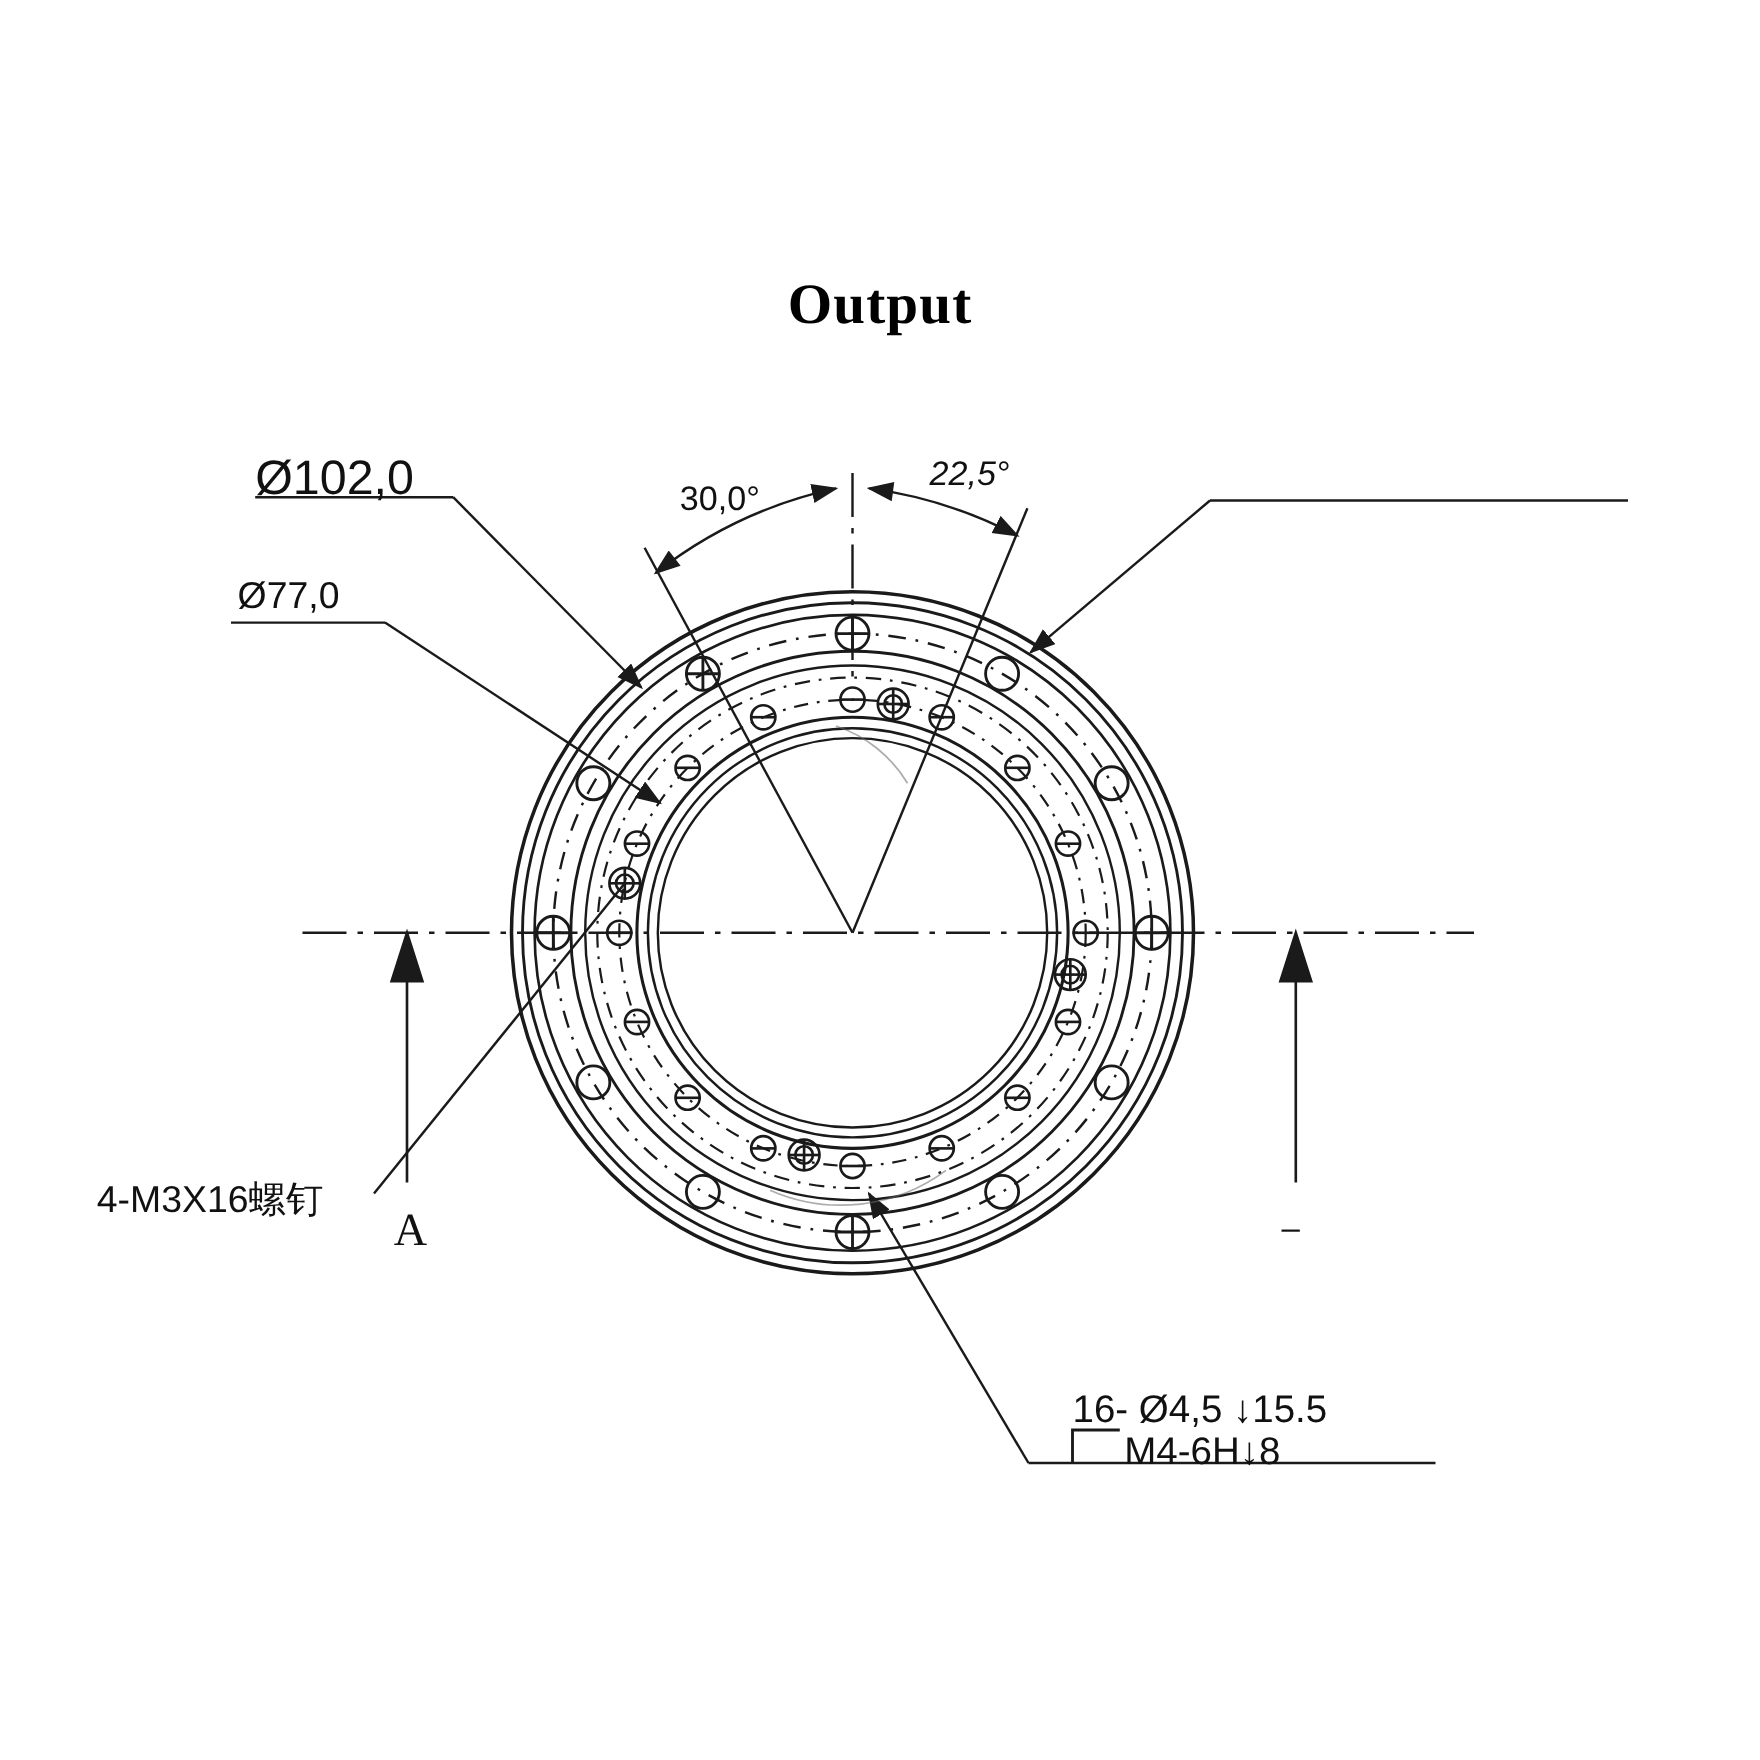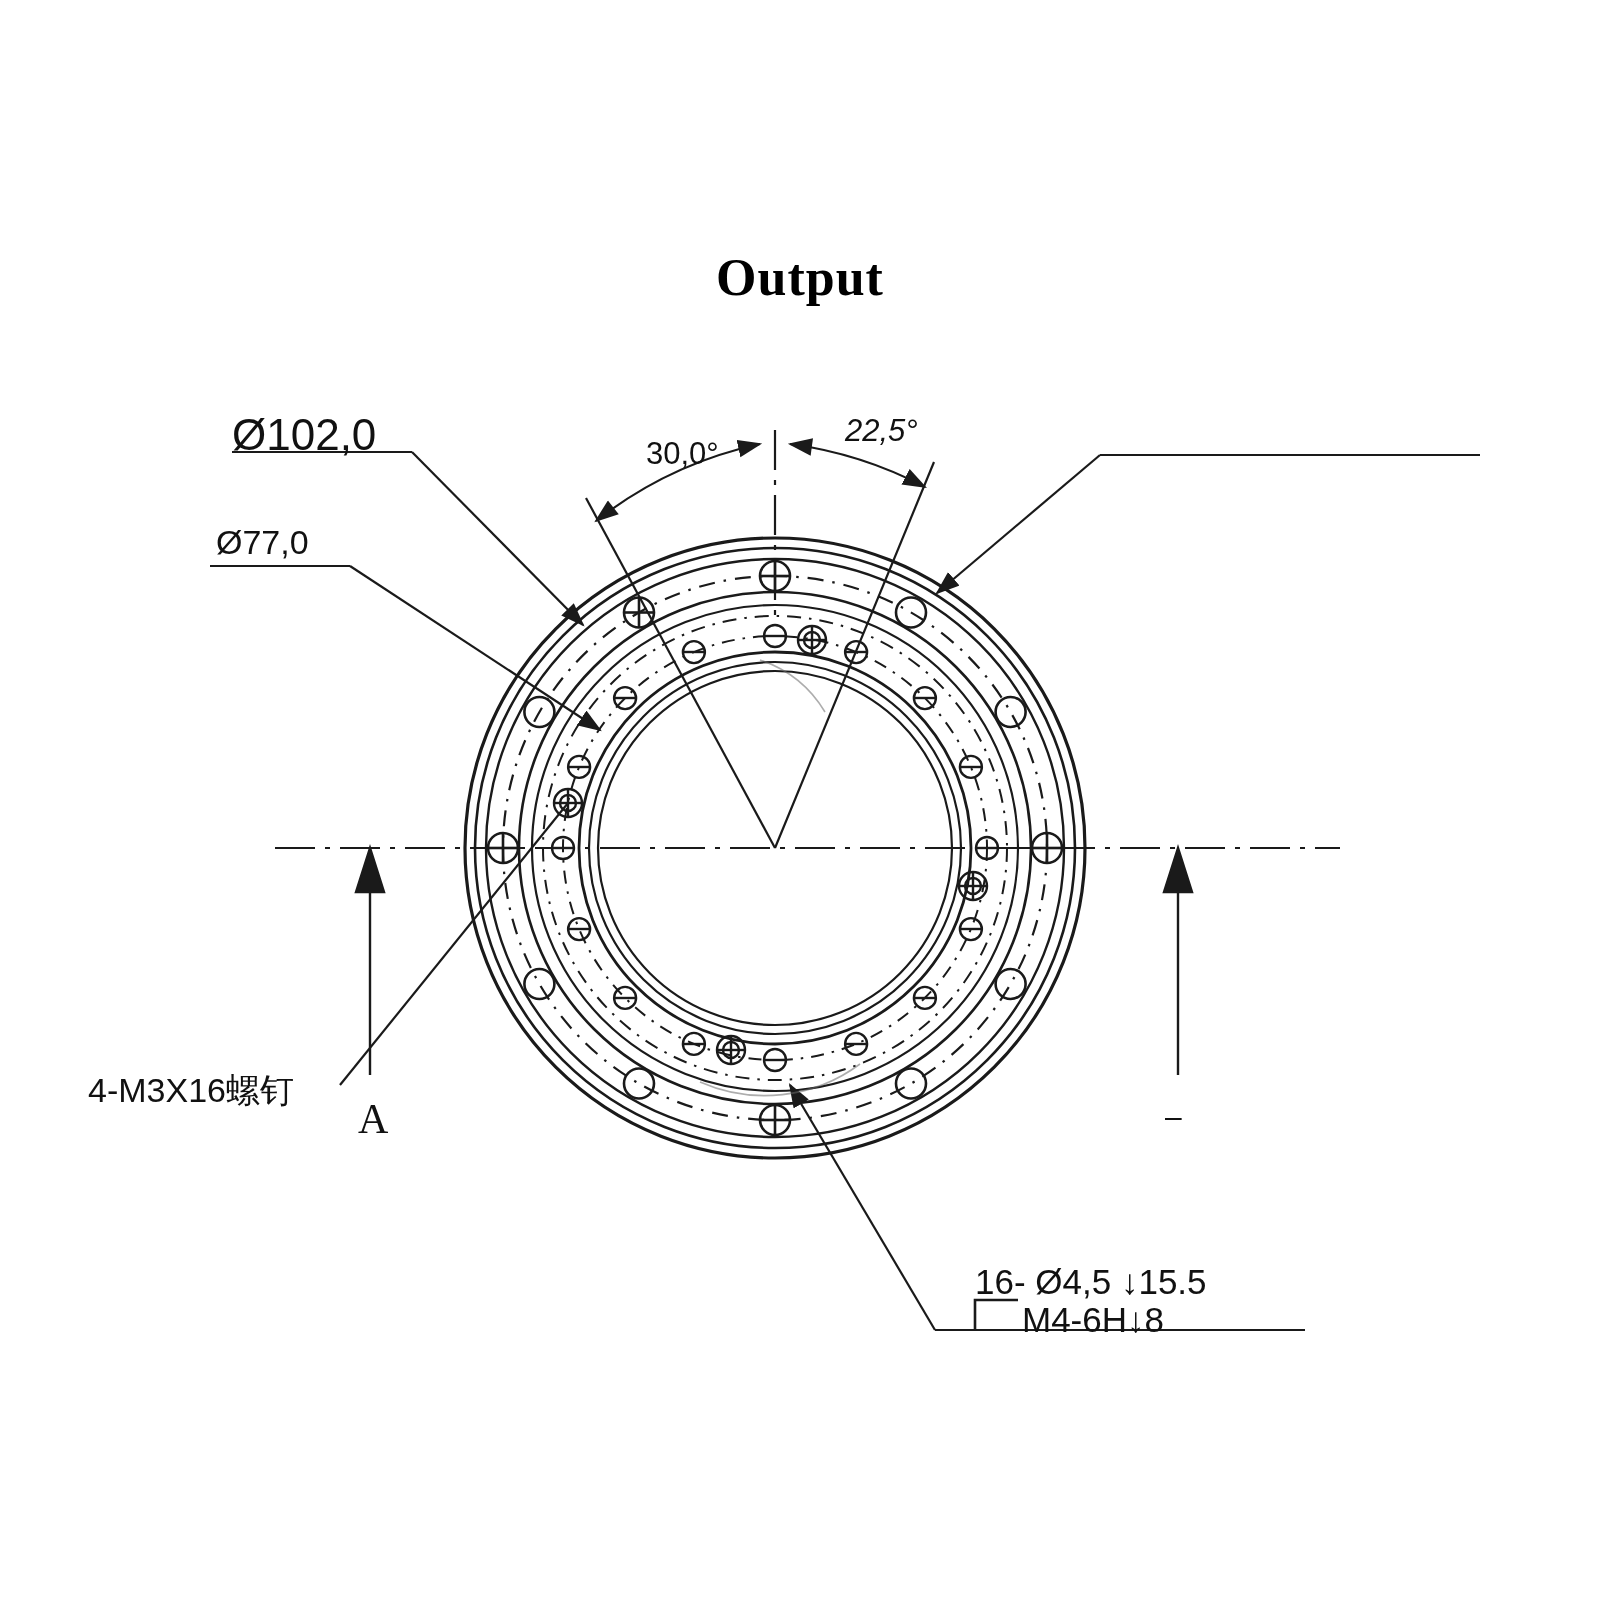--- a/index.html
+++ b/index.html
@@ -35,21 +35,21 @@
     letter-spacing: 1px;
   }
   .note {
     position: absolute;
     color: #111111;
     font-family: "Liberation Sans", sans-serif;
     white-space: nowrap;
   }
   .n-d102  { left: 232px;  top: 410px;  font-size: 44px; }
   .n-d77   { left: 216px;  top: 523px;  font-size: 34px; }
-  .n-a30   { left: 618px;  top: 436px;  font-size: 31px; margin-left: 28px; }
+  .n-a30   { left: 618px;  top: 436px;  font-size: 31px; }
   .n-a225  { left: 845px;  top: 413px;  font-size: 31px; font-style: italic; }
   .n-12x   { left: 1110px; top: 415px;  font-size: 33px; }
   .n-4m3   { left: 88px;   top: 1068px; font-size: 34px; text-align: center; }
   .n-letA  { left: 358px;  top: 1095px; font-size: 42px; font-family: "Liberation Serif", serif; }
   .n-16a   { left: 975px;  top: 1242px; font-size: 35px; margin-top: 20px; }
   .n-16b   { left: 1022px; top: 1300px; font-size: 35px; }
   .n-dash  { left: 1165px; top: 1100px; font-size: 30px; }
 </style>
 </head>
 <body>

